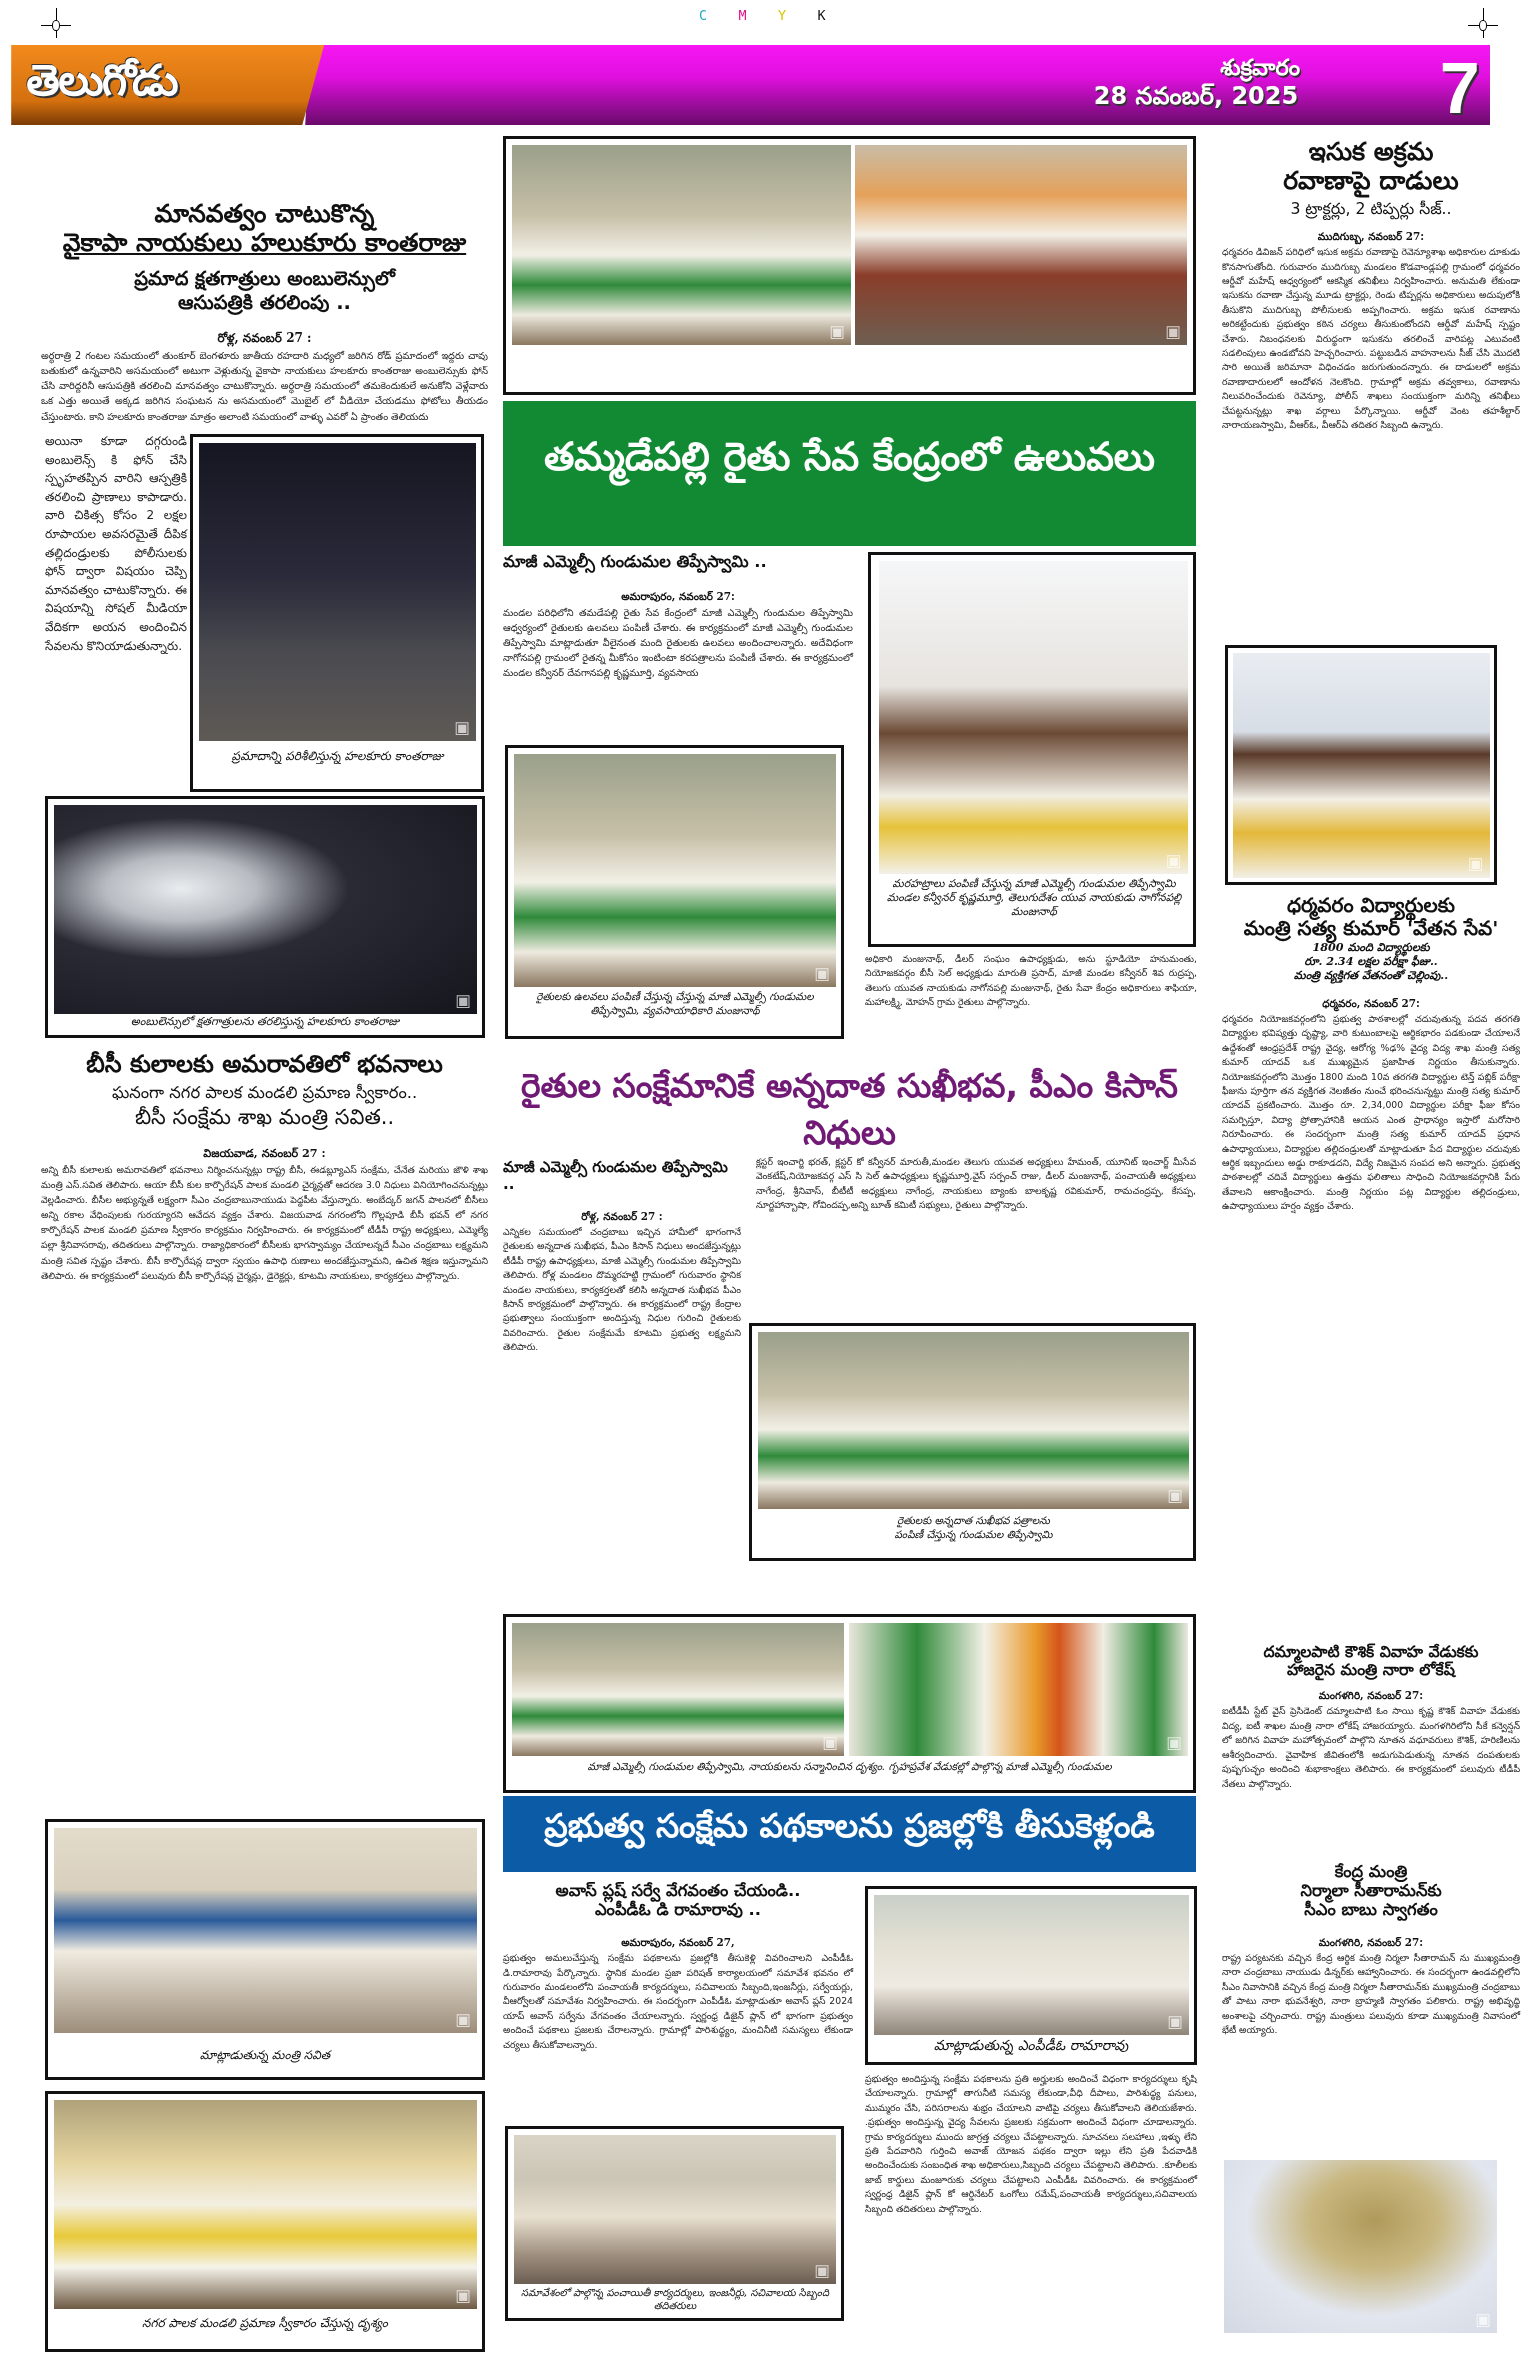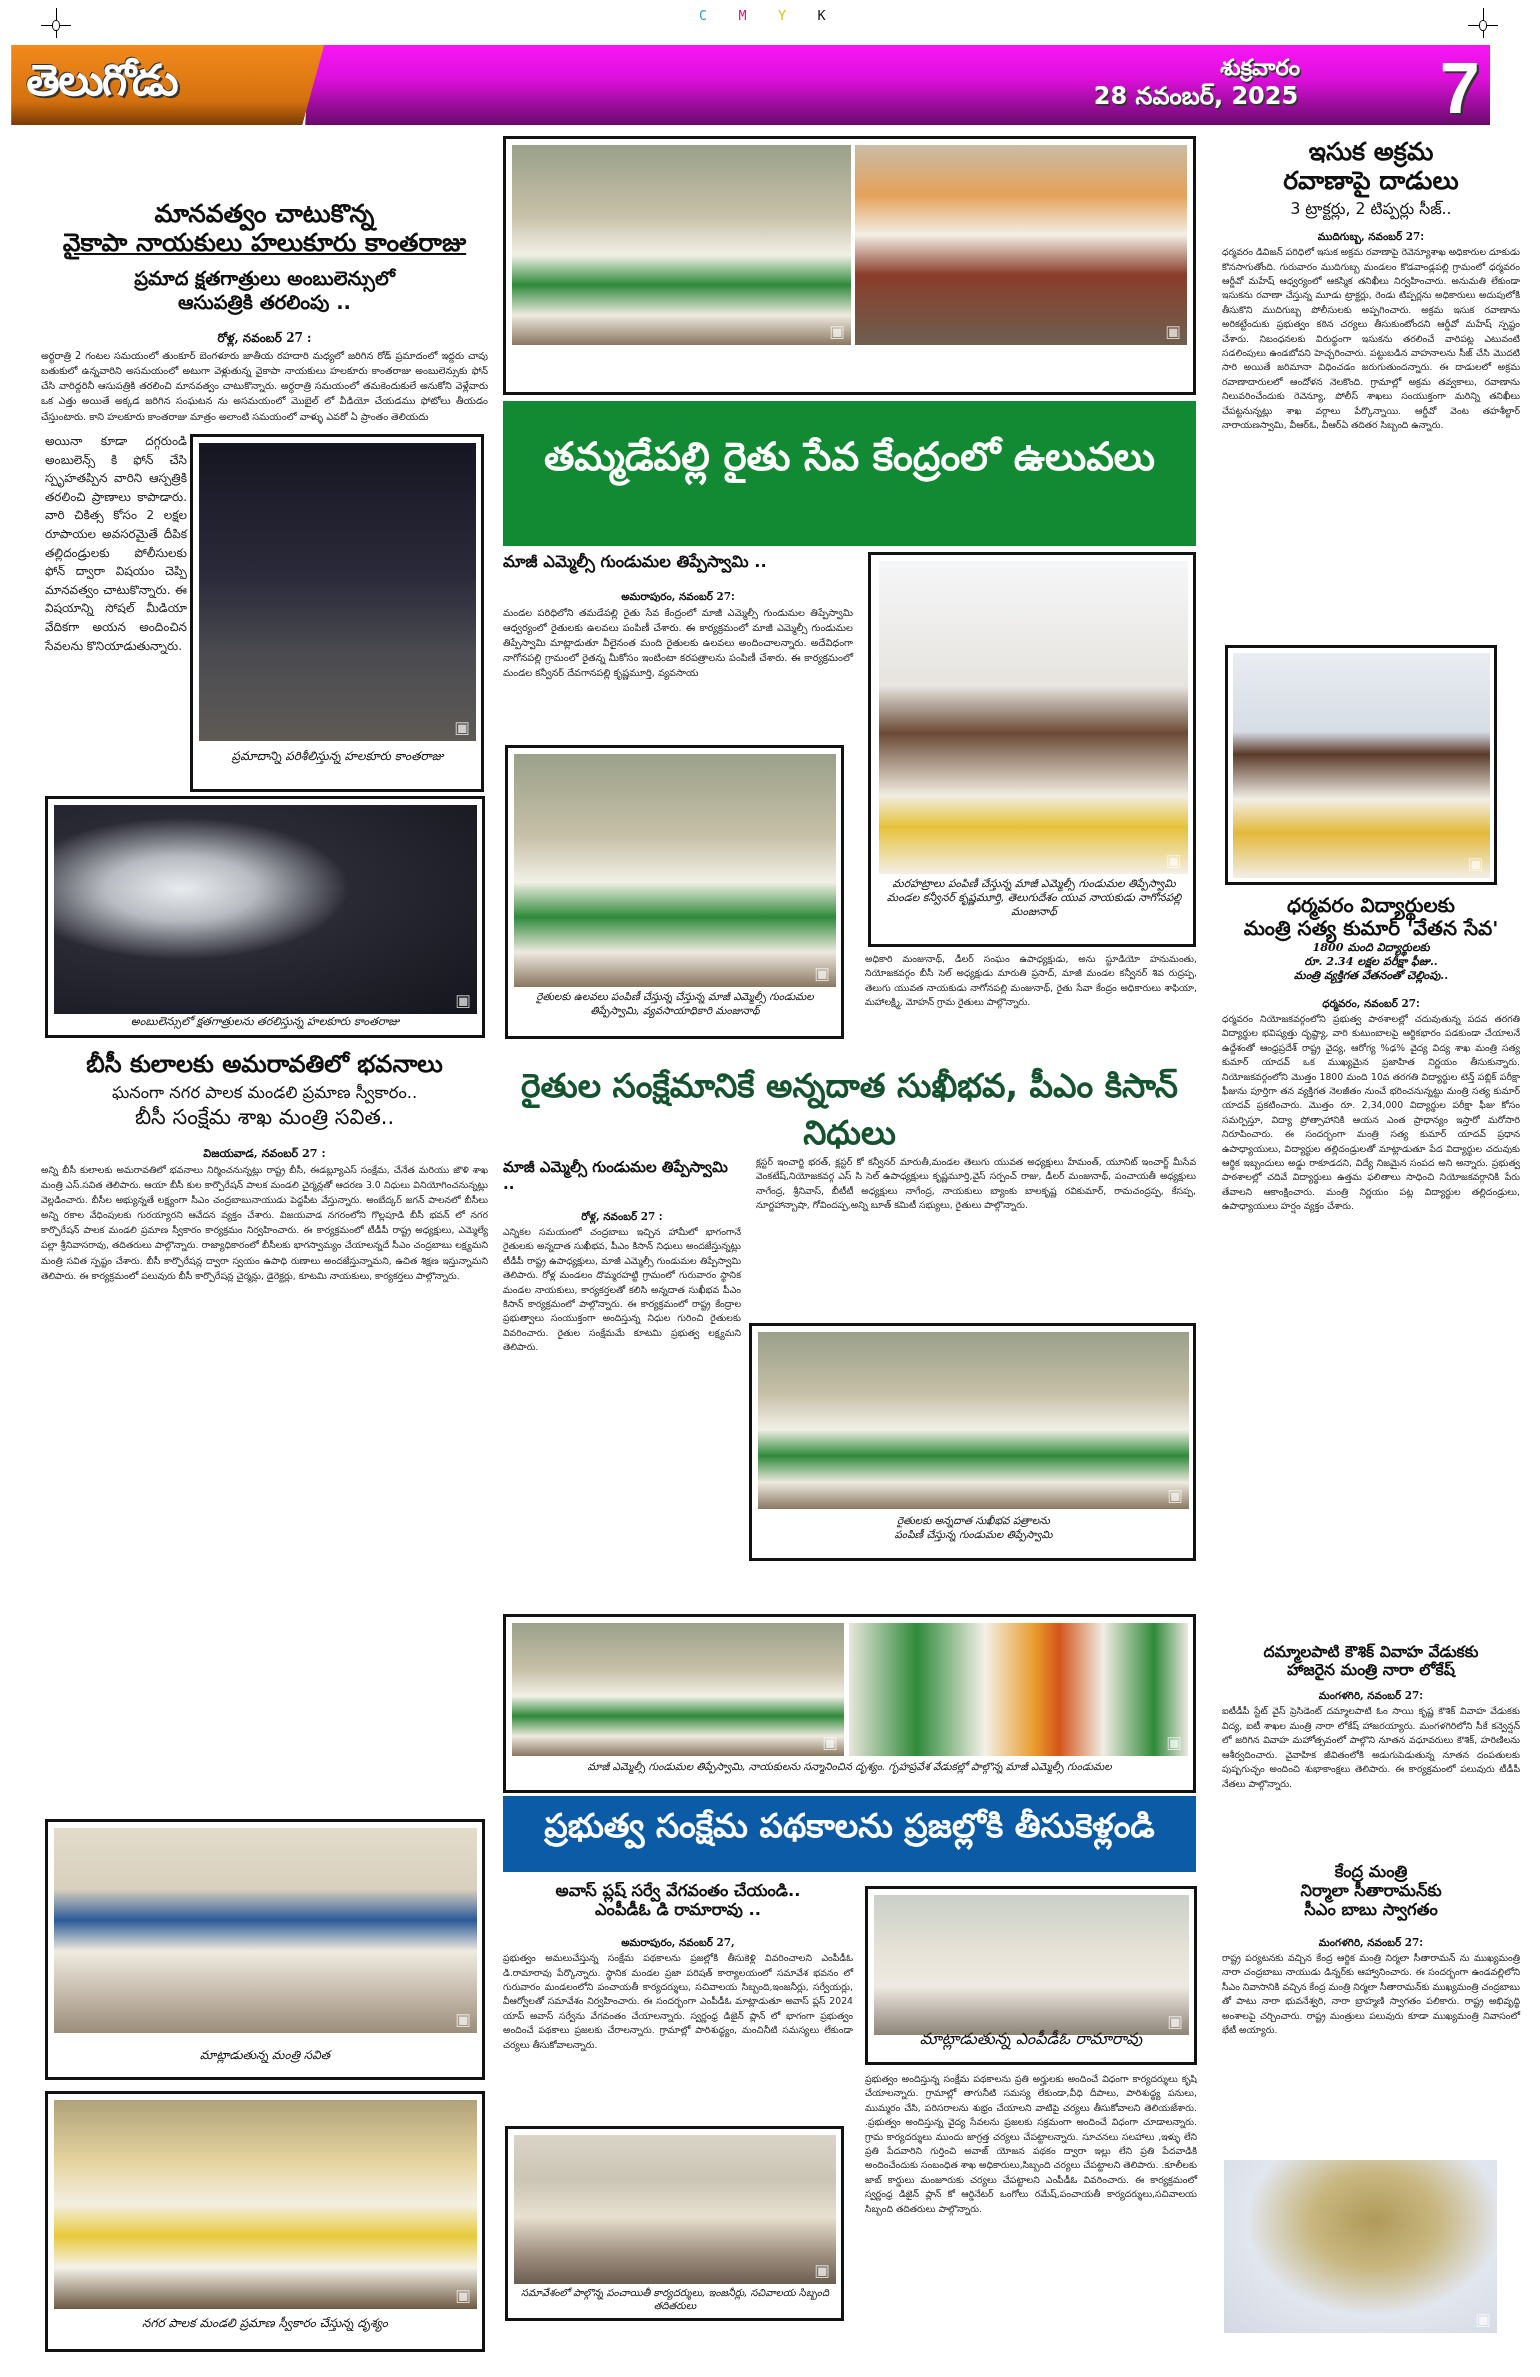--- a/index.html
+++ b/index.html
@@ -43,21 +43,21 @@
   .ph-hall { background: linear-gradient(180deg, #e4dccb 0%, #d8cfbd 30%, #2a5a9a 45%, #f0ebe0 60%, #9c8d7a 100%); }
   .ph-meeting { background: linear-gradient(180deg, #d9d4c5 0%, #cbc5b6 30%, #e8e0d0 55%, #a09080 80%, #6b5e52 100%); }
   .ph-office { background: linear-gradient(180deg, #c9d0c8 0%, #e7e2d6 40%, #efeae2 65%, #8e8478 100%); }
   .ph-tree { background: radial-gradient(ellipse at 55% 35%, #b09a5a 0%, #c8b780 30%, #e2e6ef 60%, #d3d8e2 100%); }
   .ph-garland { background: linear-gradient(90deg, #e9e6dc 0%, #2f8a3a 20%, #f3f0e6 40%, #e89a2a 55%, #d4551a 62%, #f0ede4 75%, #2f8a3a 90%, #ece9df 100%); }
   .ph-sand { background: linear-gradient(180deg, #c9bca6 0%, #e5a15a 25%, #f2efe6 45%, #8a3d2a 65%, #6e5f50 100%); }
 
   
   .banner-green { background: #128a33; color: #fff; font-weight: bold; text-align: center; }
   .banner-blue { background: #0b5ba6; color: #fff; font-weight: bold; text-align: center; }
-  .blue-head { color: #14532d; font-weight: bold; text-align: center; }
+  .blue-head { color: #701a75; font-weight: bold; text-align: center; }
 </style>
 </head>
 <body>
 
 <div class="reg" style="left:41px;">
     <div class="h"></div>
     <div class="v"></div>
     <div class="o"></div>
   </div>
 <div class="reg" style="left:1468px;">
@@ -180,21 +180,21 @@
 <div class="abs" style="left:503px; top:1882px; width:350px;">
   <div class="headline" style="font-size:16.4px;">అవాస్ ప్లష్ సర్వే వేగవంతం చేయండి..</div>
   <div class="headline" style="font-size:16.4px;">ఎంపీడీఓ డి రామారావు ..</div>
   <div class="dateline" style="font-size:10.4px; margin-top:16.4px;">అమరాపురం, నవంబర్ 27,</div>
   <div class="body" style="font-size:9.3px;">ప్రభుత్వం అమలుచేస్తున్న సంక్షేమ పథకాలను ప్రజల్లోకి తీసుకెళ్లి వివరించాలని ఎంపీడీఓ డి.రామారావు పేర్కొన్నారు. స్థానిక మండల ప్రజా పరిషత్ కార్యాలయంలో సమావేశ భవనం లో గురువారం మండలంలోని పంచాయతీ కార్యదర్శులు, సచివాలయ సిబ్బంది,ఇంజనీర్లు, సర్వేయర్లు, వీఆర్వోలతో సమావేశం నిర్వహించారు. ఈ సందర్భంగా ఎంపీడీఓ మాట్లాడుతూ అవాస్ ప్లస్ 2024 యాప్ అవాస్ సర్వేను వేగవంతం చేయాలన్నారు. స్వర్ణంధ్ర డిజైన్ ప్లాన్ లో భాగంగా ప్రభుత్వం అందించే పథకాలు ప్రజలకు చేరాలన్నారు. గ్రామాల్లో పారిశుద్ధ్యం, మంచినీటి సమస్యలు లేకుండా చర్యలు తీసుకోవాలన్నారు.</div>
 </div>
 <div class="abs framed" style="left:865px; top:1886px; width:332px; height:179px;">
   <div class="photo ph-office" style="left:6px; top:6px; width:315px; height:140px;">
       <span class="ic">▣</span>
     </div>
-  <div class="abs caption" style="left:4.5px; top:140px; width:317px; font-size:16px;">మాట్లాడుతున్న ఎంపీడీఓ రామారావు</div>
+  <div class="abs caption" style="left:4.5px; top:147px; width:317px; font-size:14px;">మాట్లాడుతున్న ఎంపీడీఓ రామారావు</div>
 </div>
 <div class="abs framed" style="left:505px; top:2126px; width:339px; height:195px;">
   <div class="photo ph-meeting" style="left:6px; top:6px; width:322px; height:149px;">
       <span class="ic">▣</span>
     </div>
   <div class="abs caption" style="left:4.5px; top:157px; width:325px; font-size:10px;">సమావేశంలో పాల్గొన్న పంచాయితీ కార్యదర్శులు, ఇంజనీర్లు, సచివాలయ సిబ్బంది తదితరులు</div>
 </div>
 <div class="abs body" style="left:865px; top:2072px; width:332px; font-size:9.3px;">ప్రభుత్వం అందిస్తున్న సంక్షేమ పథకాలను ప్రతి అర్హులకు అందించే విధంగా కార్యదర్శులు కృషి చేయాలన్నారు. గ్రామాల్లో తాగునీటి సమస్య లేకుండా,వీధి దీపాలు, పారిశుద్ధ్య పనులు, ముమ్మరం చేసి, పరిసరాలను శుభ్రం చేయాలని వాటిపై చర్యలు తీసుకోవాలని తెలియజేశారు. .ప్రభుత్వం అందిస్తున్న వైద్య సేవలను ప్రజలకు సక్రమంగా అందించే విధంగా చూడాలన్నారు. గ్రామ కార్యదర్శులు ముందు జాగ్రత్త చర్యలు చేపట్టాలన్నారు. సూచనలు సలహాలు ,ఇళ్ళు లేని ప్రతి పేదవారిని గుర్తించి అవాజ్ యోజన పథకం ద్వారా ఇల్లు లేని ప్రతి పేదవాడికి అందించేందుకు సంబంధిత శాఖ అధికారులు,సిబ్బంది చర్యలు చేపట్టాలని తెలిపారు. .కూలీలకు జాబ్ కార్డులు మంజూరుకు చర్యలు చేపట్టాలని ఎంపీడీఓ వివరించారు. ఈ కార్యక్రమంలో స్వర్ణంధ్ర డిజైన్ ప్లాన్ కో ఆర్డినేటర్ ఒంగోలు రమేష్,పంచాయతీ కార్యదర్శులు,సచివాలయ సిబ్బంది తదితరులు పాల్గొన్నారు.</div>
 
 <div class="abs" style="left:1222px; top:138px; width:298px;">

